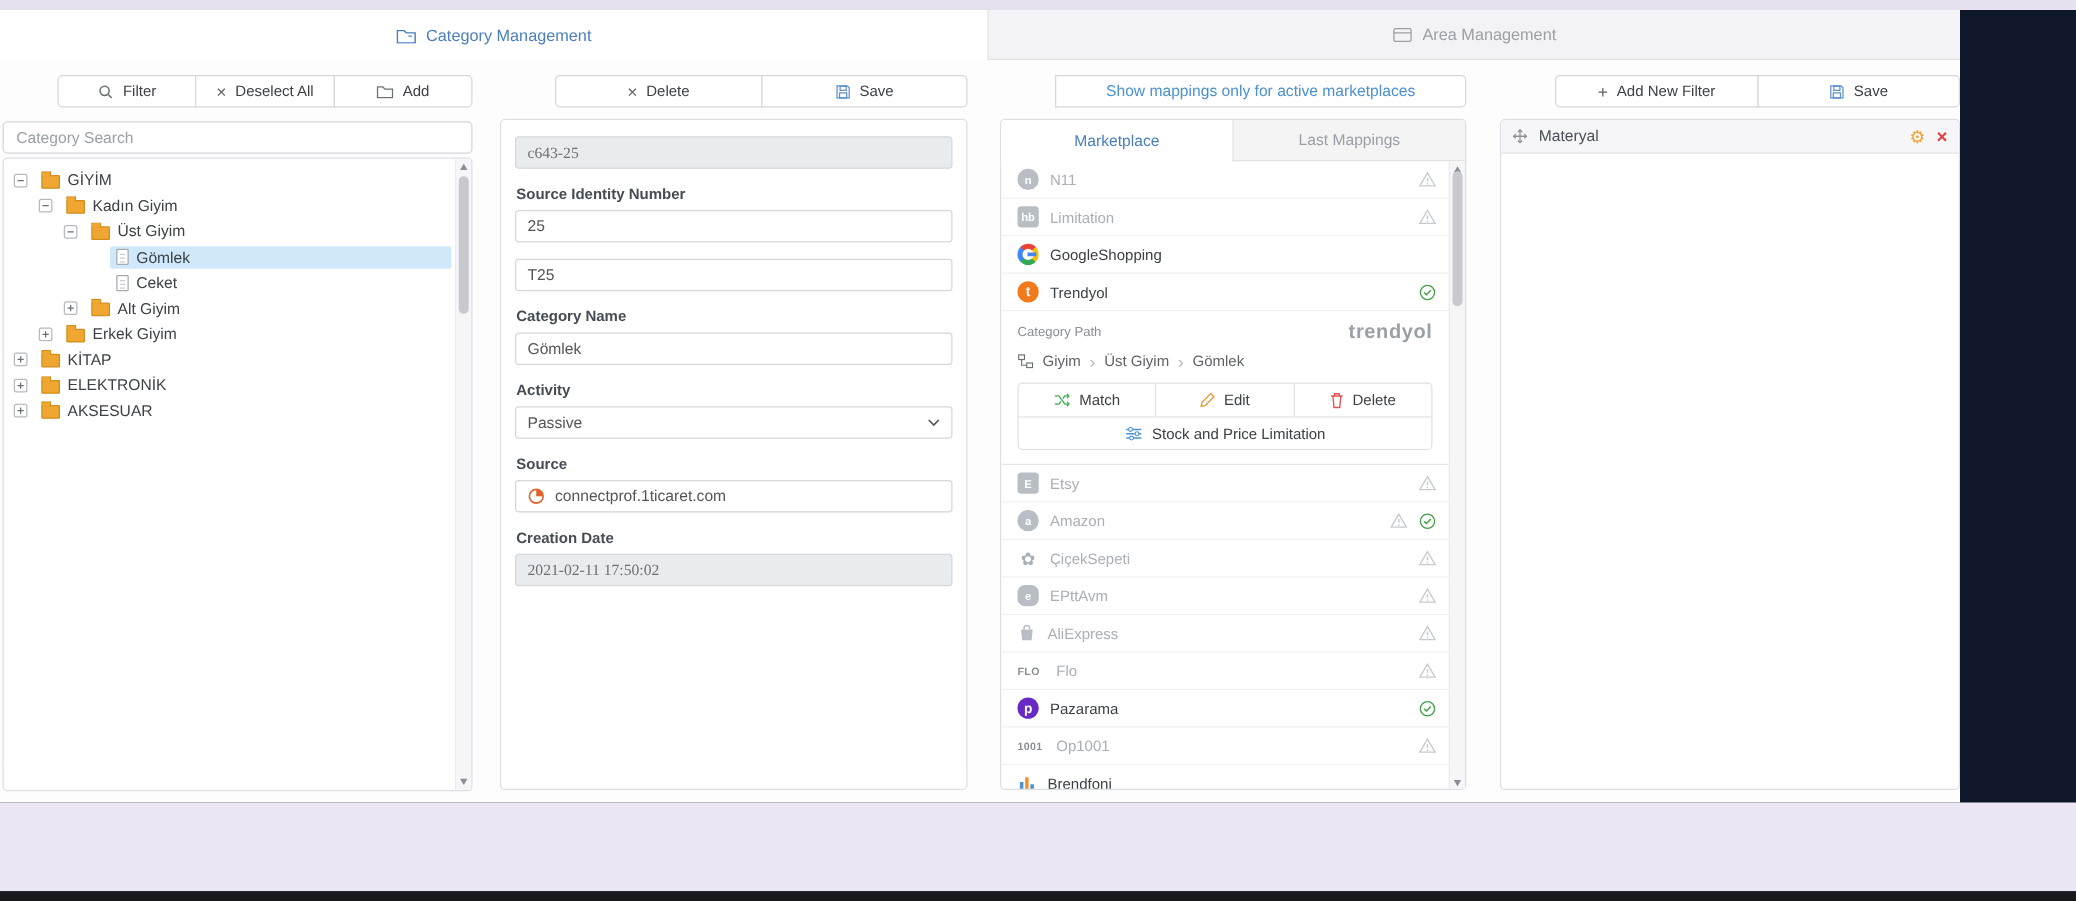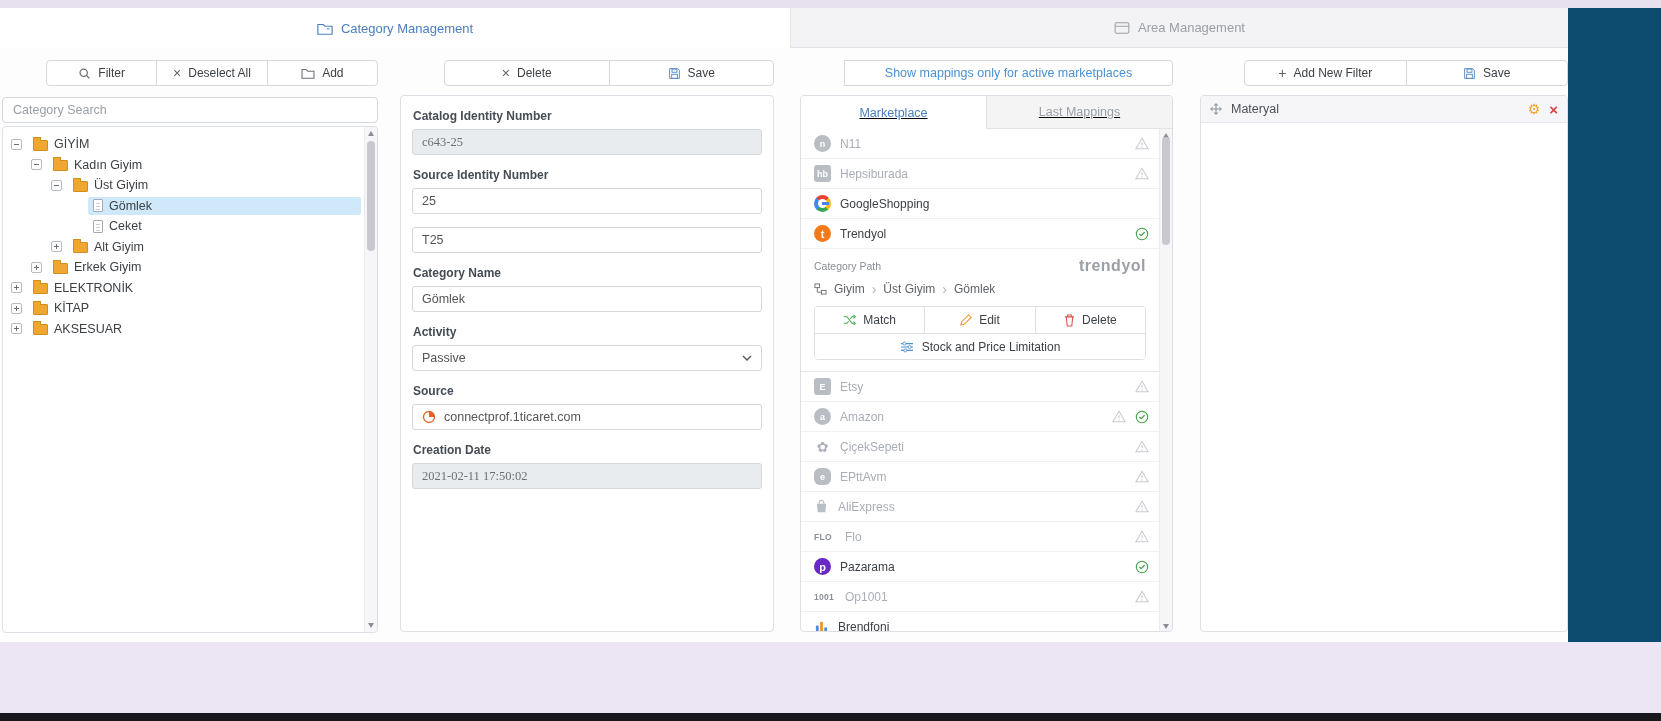--- a/index.html
+++ b/index.html
@@ -1,18 +1,18 @@
 <!DOCTYPE html>
 <html><head>
 <meta charset="utf-8">
 <style>
   * { margin:0; padding:0; box-sizing:border-box; }
   html,body { width:1661px; height:721px; overflow:hidden;
     font-family:"Liberation Sans","DejaVu Sans",sans-serif; }
-  .page { position:relative; width:1661px; height:721px; background:#0c4a6e; }
+  .page { position:relative; width:1661px; height:721px; background:#0f172a; }
   .top-strip { position:absolute; left:0; top:0; width:1661px; height:8px; background:#e7e1ef; }
   .content { position:absolute; left:0; top:8px; width:1568px; height:634px; background:#fdfdfe; }
   .footer-lav { position:absolute; left:0; top:642px; width:1661px; height:71px; background:#ece6f4; }
   .footer-dark { position:absolute; left:0; top:713px; width:1661px; height:8px; background:#18181c; }
 
   
   .tabs { display:flex; height:40px; }
   .tab { display:flex; align-items:center; justify-content:center; gap:8px; font-size:13px; cursor:pointer; }
   .tab.active { width:790px; background:#fff; color:#4a7fbe; }
   .tab.inactive { flex:1; background:#f3f2f4; color:#9aa0a6; border-left:1px solid #e6e4e9; border-bottom:1px solid #e3e1e6; }
@@ -68,21 +68,21 @@
   .field { margin-bottom:13px; }
   .field label { display:block; font-size:12px; font-weight:700; color:#454c54; margin:0 0 6px 1px; }
   .inp { display:flex; align-items:center; width:100%; height:26px; border:1px solid #d4d7dc;
     border-radius:3px; padding:0 9px; font-size:12.5px; color:#555; background:#fff; font-family:inherit; gap:8px; }
   input.inp:disabled { background:#e9ecef; color:#6b7075;font-family:Liberation Serif, serif; }
   .select { justify-content:space-between; cursor:pointer; }
   .chev { flex:none; }
 
   
   .mp-box { margin-top:9px; height:537px; background:#fff; border:1px solid #dcdfe3; border-radius:4px; overflow:hidden; }
-  .mp-tabs { display:flex; height:33px;text-decoration:underline; }
+  .mp-tabs { display:flex; height:33px; }
   .mp-tab { flex:1; display:flex; align-items:center; justify-content:center; font-size:12.5px; cursor:pointer; }
   .mp-tab.active { background:#fff; color:#4a7fbe; }
   .mp-tab.off { background:#f4f4f5; color:#9aa0a6; border-left:1px solid #e3e3e6; border-bottom:1px solid #e3e3e6; }
   .mp-list { position:relative; height:504px; overflow:hidden; padding-right:13px; }
   .mp-row { display:flex; align-items:center; gap:9px; height:30px; padding:0 10px 0 13px;
     border-bottom:1px solid #f1f1f3; font-size:12px; cursor:pointer; }
   .mp-row .mp-name { color:#3c4146; }
   .mp-row.muted .mp-name { color:#a9aeb7; }
   .spacer { flex:1; }
   .badge { width:17px; height:17px; flex:none; border-radius:3px; display:flex; align-items:center;
@@ -216,28 +216,28 @@
             <span class="exp plus"></span>
             <span class="node">
                 <span class="folder"></span>
                 <span>Erkek Giyim</span>
               </span>
           </div>
           <div class="tree-row" style="padding-left:8px">
             <span class="exp plus"></span>
             <span class="node">
                 <span class="folder"></span>
-                <span>ELEKTRONİK</span>
+                <span>KİTAP</span>
               </span>
           </div>
           <div class="tree-row" style="padding-left:8px">
             <span class="exp plus"></span>
             <span class="node">
                 <span class="folder"></span>
-                <span>KİTAP</span>
+                <span>ELEKTRONİK</span>
               </span>
           </div>
           <div class="tree-row" style="padding-left:8px">
             <span class="exp plus"></span>
             <span class="node">
                 <span class="folder"></span>
                 <span>AKSESUAR</span>
               </span>
           </div>
           <div class="vscroll">
@@ -259,21 +259,20 @@
                 <path d="M2 2h10l2 2v10H2z" fill="none" stroke="#5b8fc9" stroke-width="1.2"></path>
                 <rect x="5" y="2.5" width="6" height="4" fill="none" stroke="#5b8fc9" stroke-width="1.2"></rect>
                 <rect x="4.5" y="9" width="7" height="5" fill="none" stroke="#5b8fc9" stroke-width="1.2"></rect>
               </svg>
             <span>Save</span>
           </button>
         </div>
 
         <div class="form-box">
           <div class="field">
-            <label>Catalog Identity Number</label>
             <input class="inp" disabled="" value="c643-25" style="">
           </div>
           <div class="field">
             <label>Source Identity Number</label>
             <input class="inp" value="25" style="">
           </div>
           <div class="field">
             <input class="inp" value="T25" style="">
           </div>
           <div class="field">
@@ -329,21 +328,21 @@
               <span class="mp-name">N11</span>
                 <span class="spacer"></span>
               <svg width="14" height="13" viewBox="0 0 16 14">
                   <path d="M8 1L15 13H1z" fill="none" stroke="#c6cad1" stroke-width="1.2"></path>
                   <line x1="8" y1="5.5" x2="8" y2="9" stroke="#c6cad1" stroke-width="1.3"></line>
                   <circle cx="8" cy="11" r="0.8" fill="#c6cad1"></circle>
                 </svg>
             </div>
             <div class="mp-row muted">
               <span class="badge">hb</span>
-              <span class="mp-name">Hepsiburada</span>
+              <span class="mp-name">Limitation</span>
                 <span class="spacer"></span>
               <svg width="14" height="13" viewBox="0 0 16 14">
                   <path d="M8 1L15 13H1z" fill="none" stroke="#c6cad1" stroke-width="1.2"></path>
                   <line x1="8" y1="5.5" x2="8" y2="9" stroke="#c6cad1" stroke-width="1.3"></line>
                   <circle cx="8" cy="11" r="0.8" fill="#c6cad1"></circle>
                 </svg>
             </div>
             <div class="mp-row">
               <span class="gicon"></span>
               <span class="mp-name">GoogleShopping</span>

